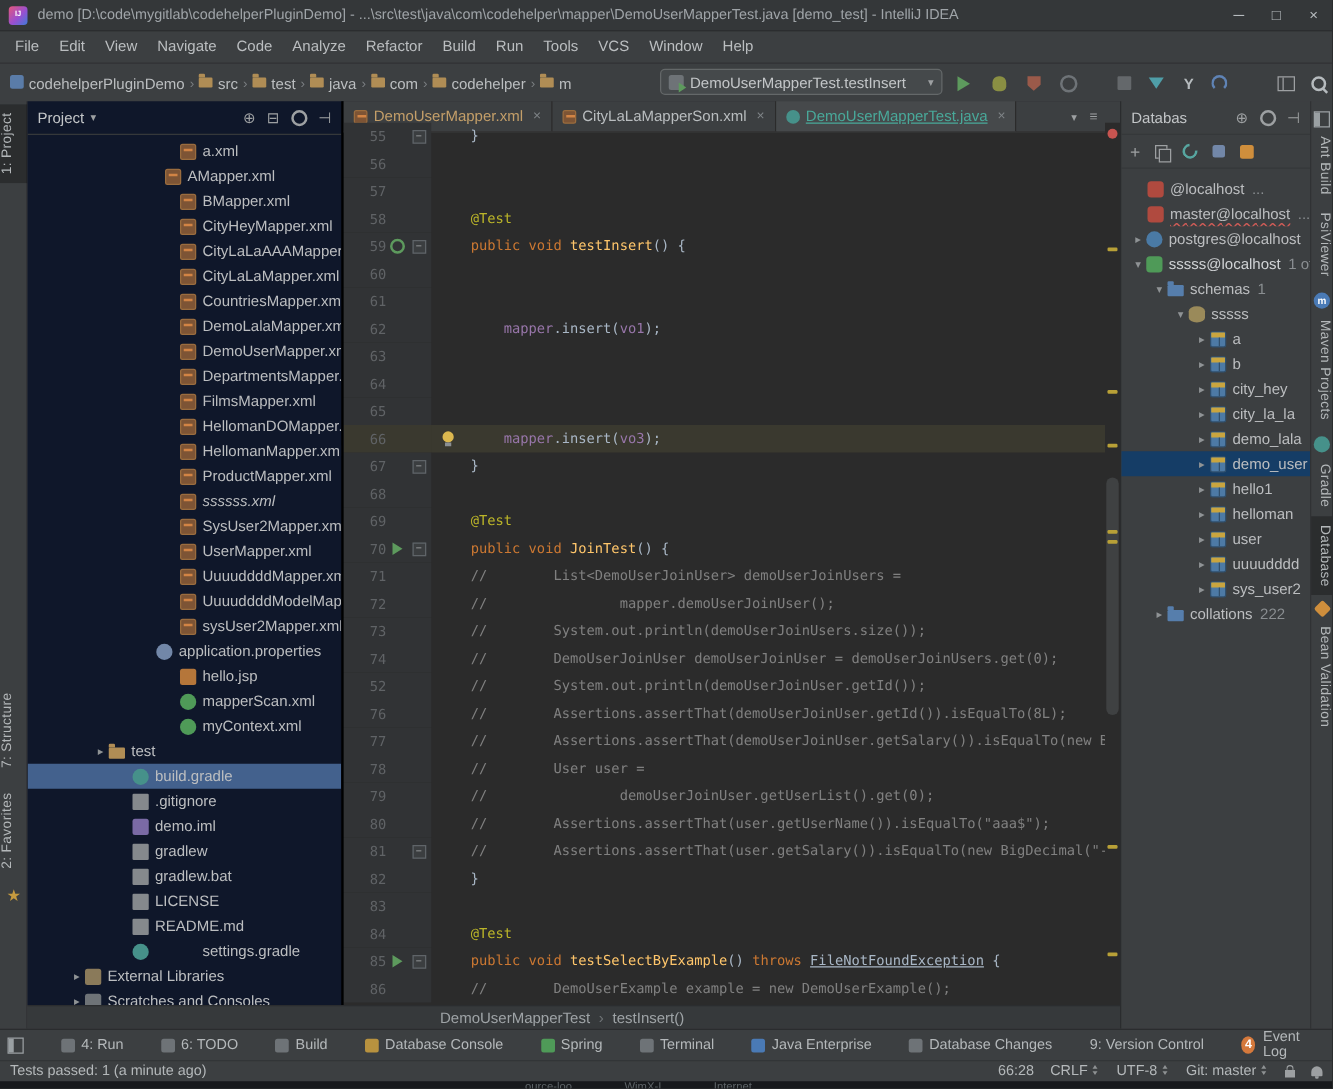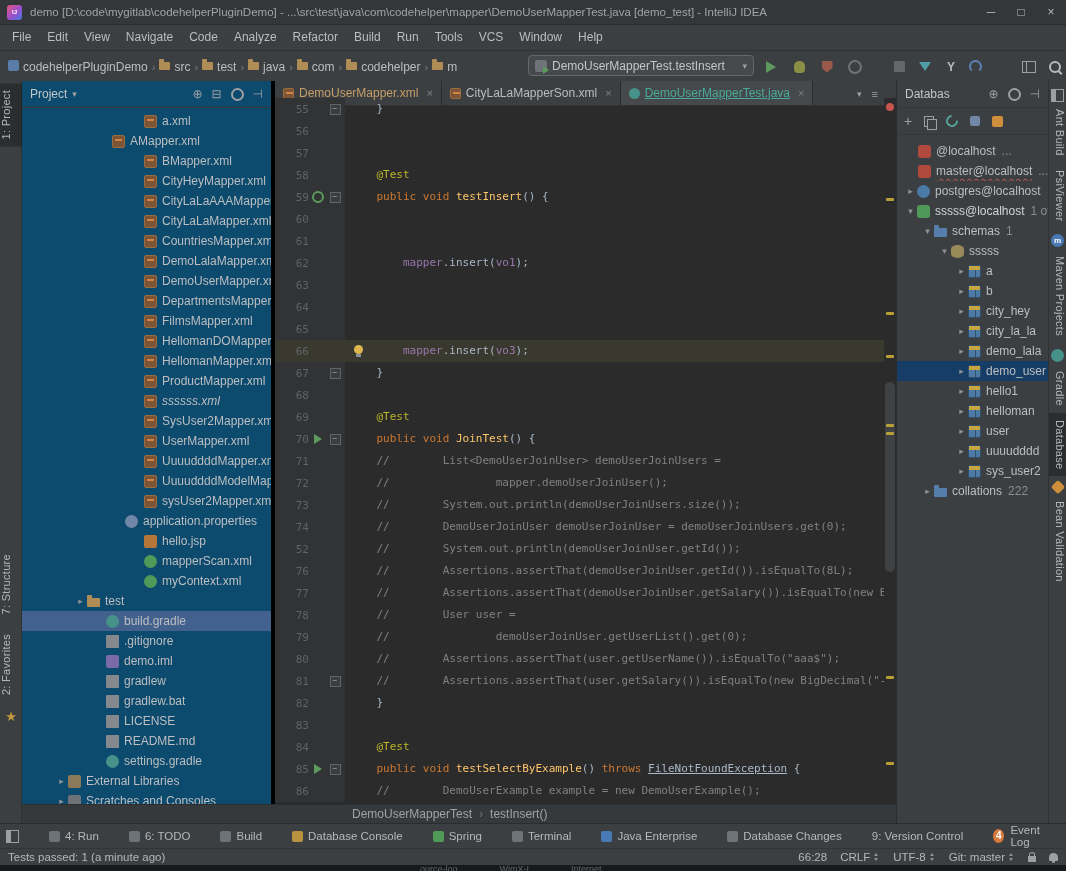--- a/index.html
+++ b/index.html
@@ -44,21 +44,21 @@
   #left-stripe{position:absolute;left:0;top:0;width:22px;height:742px;background:#3c3f41;border-right:1px solid #303234;box-sizing:border-box}
   .vtab{writing-mode:vertical-rl;color:#b4b8ba;font-size:11px;letter-spacing:.3px;padding:7px 0;display:flex;justify-content:center;width:100%;box-sizing:border-box}
   .vtab.act{background:rgba(0,0,0,.28)}
   .vtab-l{writing-mode:vertical-rl;transform:rotate(180deg)}
   #ls-top{position:absolute;top:2px;left:0;width:22px;display:flex;flex-direction:column;align-items:center}
   #ls-bottom{position:absolute;top:466px;left:0;width:22px;display:flex;flex-direction:column;align-items:center;gap:6px}
   .mi-panel{width:11px;height:11px;border:1px solid #9aa0a3;position:relative;flex:none}
   .mi-panel::after{content:"";position:absolute;left:0;top:0;width:4px;height:100%;background:#9aa0a3}
   .star{color:#c59a3f;font-size:13px}
   
-  #project-panel{position:absolute;left:22px;top:0;width:253px;height:723px;background:#0c4a6e;border-right:4px solid #000000;box-sizing:border-box;overflow:hidden}
+  #project-panel{position:absolute;left:22px;top:0;width:253px;height:723px;background:#0f172a;border-right:2px solid #000000;box-sizing:border-box;overflow:hidden}
   .panel-header{height:26px;display:flex;align-items:center;padding:0 8px;gap:5px;border-bottom:1px solid #35383a}
   .ph-title{color:#c3c6c8}
   .ph-caret{color:#9da0a2;font-size:9px}
   .ph-icons{margin-left:auto;display:flex;align-items:center;gap:9px;color:#9da0a2;font-size:12px}
   .mi-gear{width:9px;height:9px;border:2.5px solid #9da0a2;border-radius:50%}
   #project-tree{position:absolute;top:26px;left:0;right:0;bottom:0;padding-top:4px;overflow:hidden}
   .tree-row{display:flex;align-items:center;height:20px;white-space:nowrap;overflow:hidden;color:#bcbec0}
   .tree-row.sel{background:#43618d}
   .tree-arr{width:13px;flex:none;color:#8f9395;font-size:9px;text-align:center}
   .lbl{margin-left:5px}
@@ -285,21 +285,21 @@
           <span>⊟</span>
           <span class="mi-gear"></span>
           <span>⊣</span>
         </span>
       </div>
       <div id="project-tree">
           <div class="tree-row" style="padding-left: 122px;">
             <span class="ic ic-xmlmap"></span>
             <span class="lbl">a.xml</span>
           </div>
-          <div class="tree-row" style="padding-left: 90px;">
+          <div class="tree-row" style="padding-left: 90px; margin-left: 20px;">
             <span class="ic ic-xmlmap"></span>
             <span class="lbl">AMapper.xml</span>
           </div>
           <div class="tree-row" style="padding-left: 122px;">
             <span class="ic ic-xmlmap"></span>
             <span class="lbl">BMapper.xml</span>
           </div>
           <div class="tree-row" style="padding-left: 122px;">
             <span class="ic ic-xmlmap"></span>
             <span class="lbl">CityHeyMapper.xml</span>
@@ -410,21 +410,21 @@
             <span class="lbl">gradlew.bat</span>
           </div>
           <div class="tree-row" style="padding-left: 84px;">
             <span class="ic ic-plain"></span>
             <span class="lbl">LICENSE</span>
           </div>
           <div class="tree-row" style="padding-left: 84px;">
             <span class="ic ic-plain"></span>
             <span class="lbl">README.md</span>
           </div>
-          <div class="tree-row" style="padding-left: 84px;">
+          <div class="tree-row" style="padding-left: 84px; gap: 38px;">
             <span class="ic ic-gradle"></span>
             <span class="lbl">settings.gradle</span>
           </div>
           <div class="tree-row" style="padding-left: 33px;">
             <span class="tree-arr">▸</span>
             <span class="ic ic-extlib"></span>
             <span class="lbl">External Libraries</span>
           </div>
           <div class="tree-row" style="padding-left: 33px;">
             <span class="tree-arr">▸</span>

